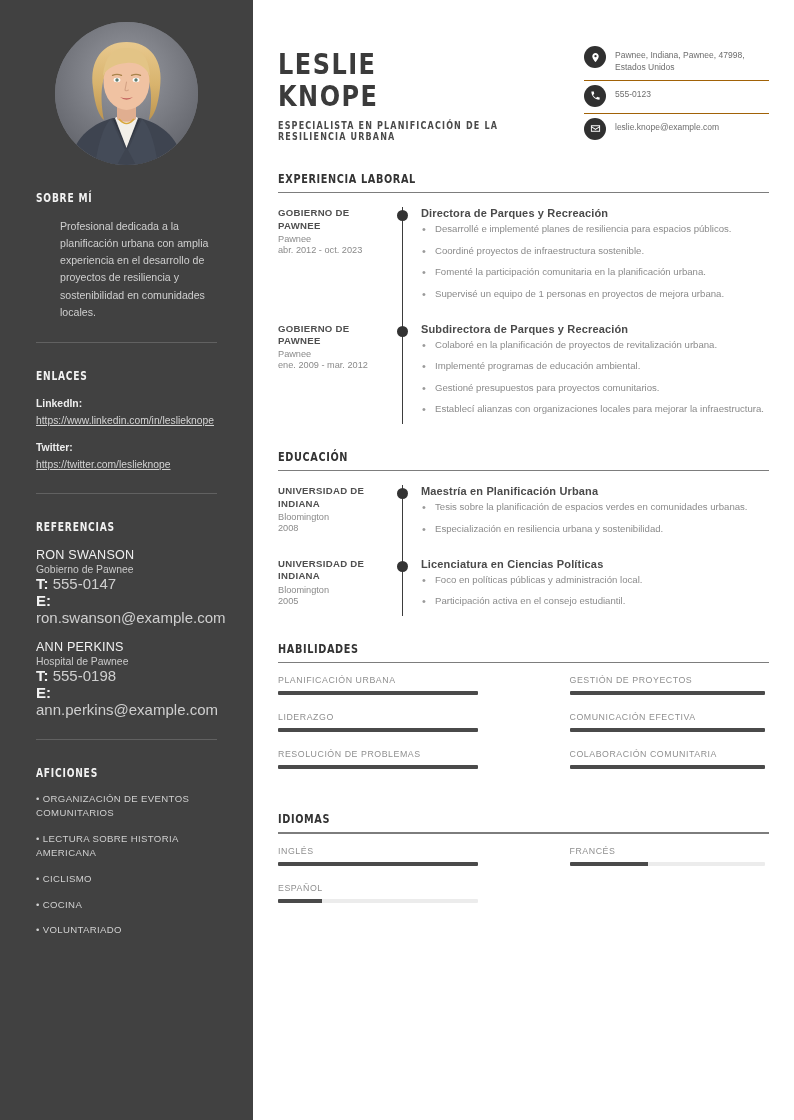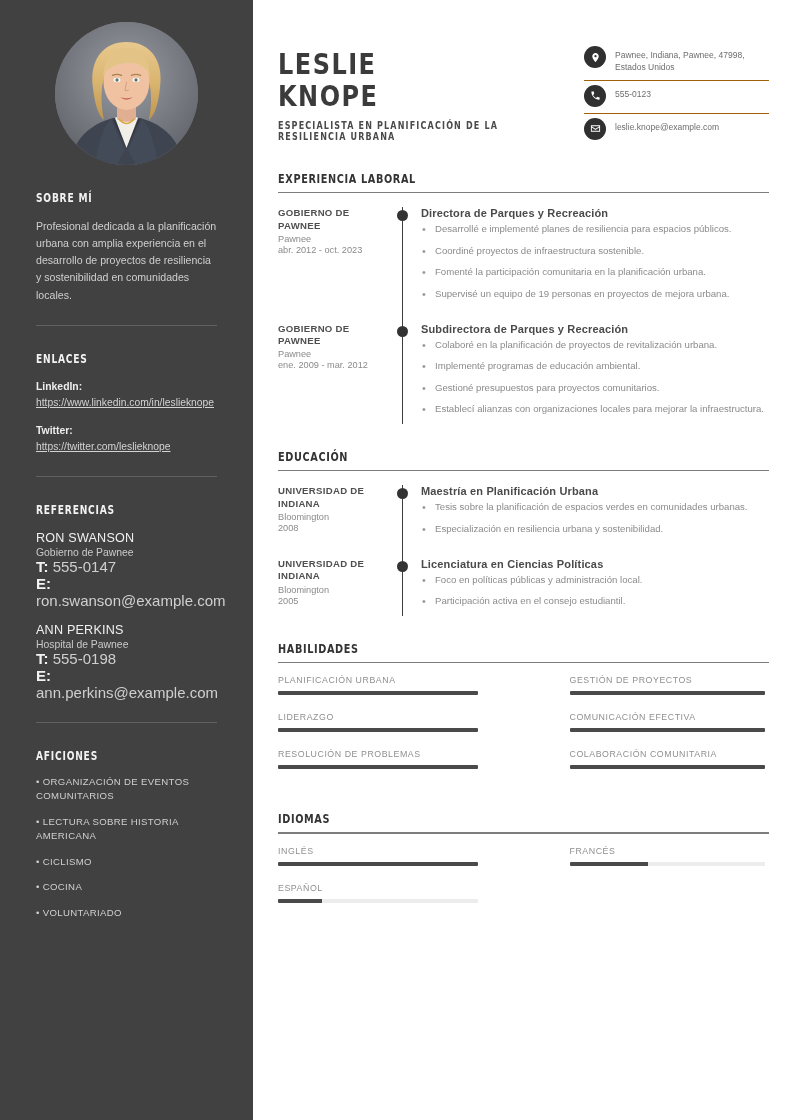--- a/index.html
+++ b/index.html
@@ -28,21 +28,21 @@
 
   .side-section { margin-top: 26px; }
   .side-h {
     font-family: "DejaVu Sans Condensed", "Liberation Sans Narrow", "Liberation Sans", sans-serif;
     font-size: 11.5px; font-weight: 700; letter-spacing: 0.9px;
     color: #f2f2f2; text-transform: uppercase;
     transform: scaleX(0.88); transform-origin: left center;
   }
   .side-body {
     margin-top: 13px;
-    font-size: 10.6px; line-height: 1.62; color: #cfcfcf;
+    font-size: 10.6px; line-height: 1.62; color: #cfcfcf; margin-left: 24px;
   }
   .side-divider { height: 1px; background: #616161; margin: 21px 0 0 0; }
 
   .link-block { margin-top: 13px; font-size: 10.3px; line-height: 1.5; }
   .link-block + .link-block { margin-top: 12px; }
   .link-label { font-weight: 700; color: #ededed; font-size: 10.4px; }
   .link-url { color: #d3d3d3; text-decoration: underline; word-break: break-all; display:block; margin-top:1px; }
 
   .ref-item { margin-top: 14px; }
   .ref-item:first-child { margin-top: 13px; }
@@ -274,21 +274,21 @@
         <div class="entry-mid">
           <span class="tl-line"></span>
           <span class="tl-dot"></span>
         </div>
         <div class="entry-right">
           <div class="role">Directora de Parques y Recreación</div>
           <ul class="bullets">
             <li>Desarrollé e implementé planes de resiliencia para espacios públicos.</li>
             <li>Coordiné proyectos de infraestructura sostenible.</li>
             <li>Fomenté la participación comunitaria en la planificación urbana.</li>
-            <li>Supervisé un equipo de 19 personas en proyectos de mejora urbana.</li>
+            <li>Supervisé un equipo de 1 personas en proyectos de mejora urbana.</li>
           </ul>
         </div>
       </div>
 
       <div class="entry last">
         <div class="entry-left">
           <div class="org">GOBIERNO DE PAWNEE</div>
           <div class="place">Pawnee</div>
           <div class="dates">ene. 2009 - mar. 2012</div>
         </div>

